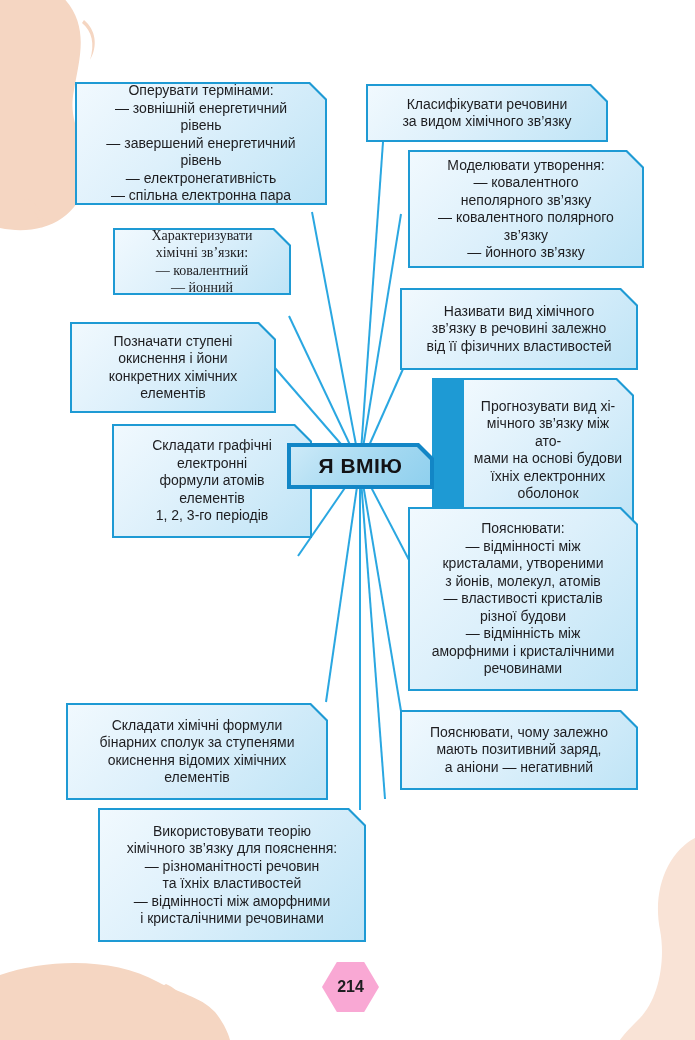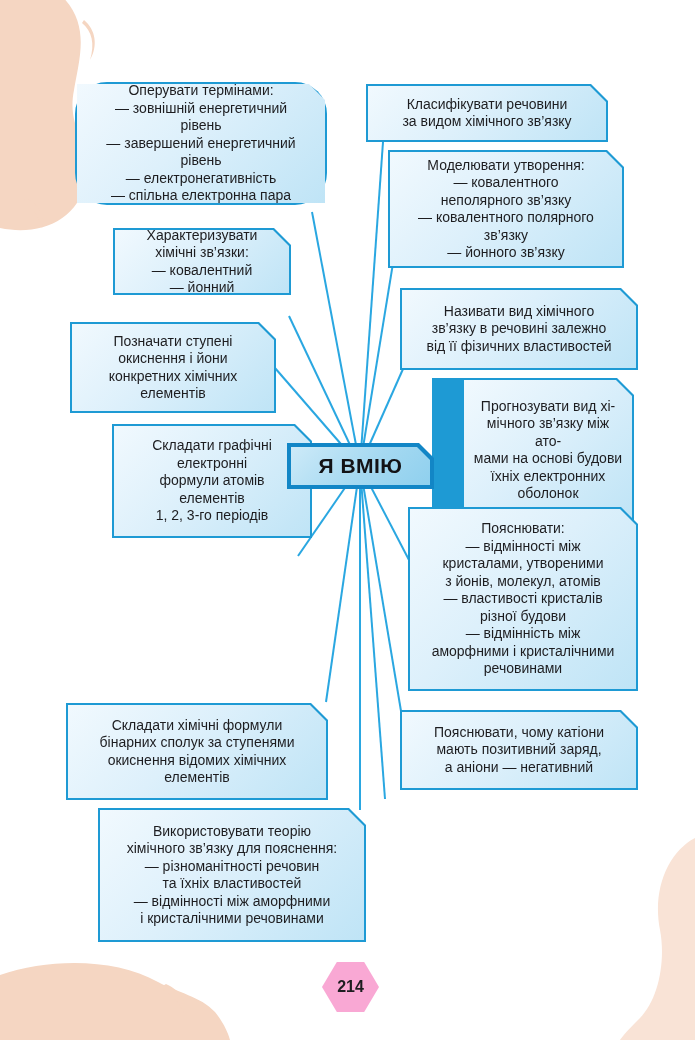--- a/index.html
+++ b/index.html
@@ -91,32 +91,32 @@
     <line x1="360" y1="466" x2="360" y2="810"></line>
     <line x1="360" y1="466" x2="383" y2="142"></line>
     <line x1="360" y1="466" x2="401" y2="214"></line>
     <line x1="360" y1="466" x2="403" y2="369"></line>
     <line x1="360" y1="466" x2="433" y2="464"></line>
     <line x1="360" y1="466" x2="409" y2="560"></line>
     <line x1="360" y1="466" x2="401" y2="711"></line>
     <line x1="360" y1="466" x2="385" y2="799"></line>
   </svg>
 
-  <div class="node" style="left:75px; top:82px; width:252px; height:123px;border-radius:32px;">
+  <div class="node" style="left:75px; top:82px; width:252px; height:123px;">
     <div class="node-inner">
       <div class="node-text">Оперувати термінами:
 — зовнішній енергетичний
 рівень
 — завершений енергетичний
 рівень
 — електронегативність
 — спільна електронна пара</div>
     </div>
   </div>
-  <div class="node" style="left:113px; top:228px; width:178px; height:67px;">
+  <div class="node" style="left:113px; top:228px; width:178px; height:67px;font-family:Liberation Serif, serif;">
     <div class="node-inner">
       <div class="node-text">Характеризувати
 хімічні зв’язки:
 — ковалентний
 — йонний</div>
     </div>
   </div>
   <div class="node" style="left:70px; top:322px; width:206px; height:91px;">
     <div class="node-inner">
       <div class="node-text">Позначати ступені
@@ -152,21 +152,21 @@
 і кристалічними речовинами</div>
     </div>
   </div>
 
   <div class="node" style="left:366px; top:84px; width:242px; height:58px;">
     <div class="node-inner">
       <div class="node-text">Класифікувати речовини
 за видом хімічного зв’язку</div>
     </div>
   </div>
-  <div class="node" style="left:388px; top:150px; width:236px; height:118px;">
+  <div class="node" style="left:408px; top:150px; width:236px; height:118px;">
     <div class="node-inner">
       <div class="node-text">Моделювати утворення:
 — ковалентного
 неполярного зв’язку
 — ковалентного полярного
 зв’язку
 — йонного зв’язку</div>
     </div>
   </div>
   <div class="node" style="left:400px; top:288px; width:238px; height:82px;">
@@ -193,21 +193,21 @@
 з йонів, молекул, атомів
 — властивості кристалів
 різної будови
 — відмінність між
 аморфними і кристалічними
 речовинами</div>
     </div>
   </div>
   <div class="node" style="left:400px; top:710px; width:238px; height:80px;">
     <div class="node-inner">
-      <div class="node-text">Пояснювати, чому катіони
+      <div class="node-text">Пояснювати, чому залежно
 мають позитивний заряд,
 а аніони — негативний</div>
     </div>
   </div>
 
   <div class="center-node">
     <div class="center-inner">
       <div class="center-text">Я ВМІЮ</div>
     </div>
   </div>

